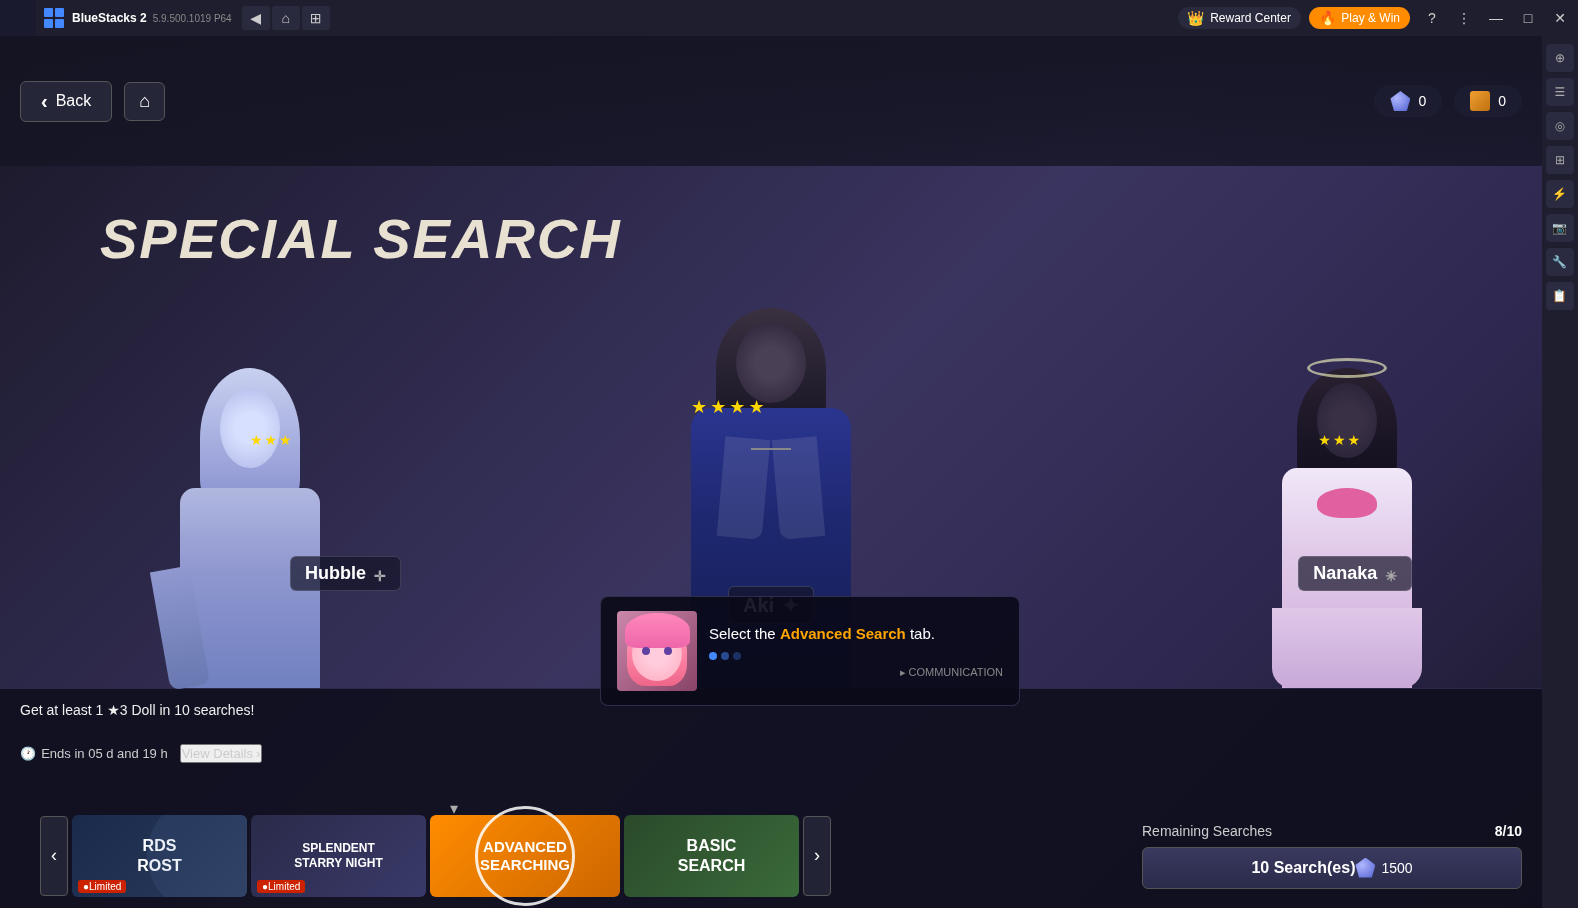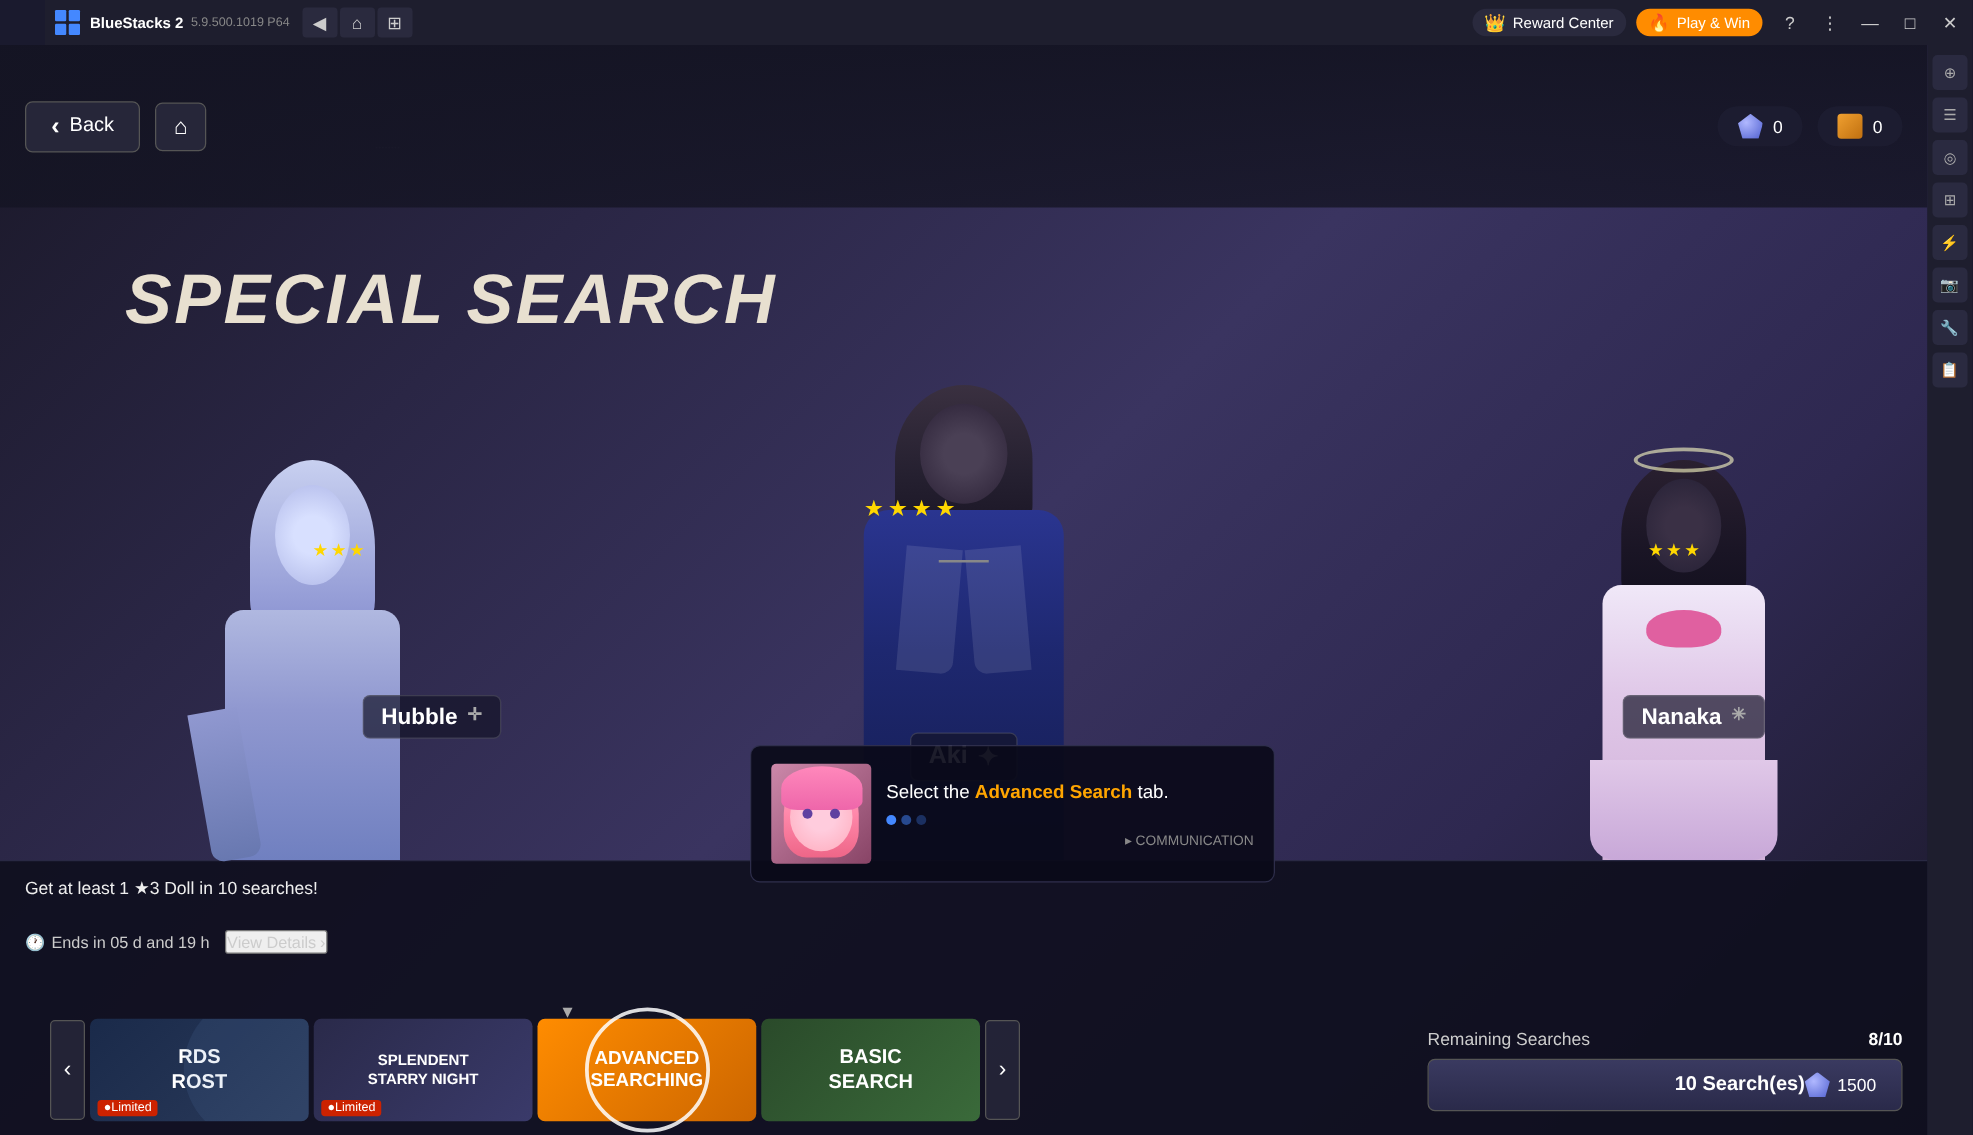--- a/index.html
+++ b/index.html
@@ -187,21 +187,21 @@
       font-weight: 900;
       color: #e8e0d0;
       letter-spacing: 2px;
       text-transform: uppercase;
       font-style: italic;
       z-index: 10;
     }
 
     
     .char-name-tag {
-      display: flex; align-items: flex-start; gap: 8px;
+      display: flex; align-items: flex-end; gap: 8px;
       background: rgba(20,20,40,0.7);
       border: 1px solid rgba(200,200,200,0.2);
       border-radius: 6px;
       padding: 6px 14px;
       color: #fff;
       font-size: 18px;
       font-weight: bold;
     }
 
     
@@ -355,21 +355,21 @@
       color: #ccc;
       font-size: 14px;
     }
     .remaining-count { color: #fff; font-weight: bold; }
     .search-btn {
       background: linear-gradient(180deg, #3a3a60 0%, #2a2a4a 100%);
       border: 1px solid #555;
       border-radius: 6px;
       padding: 10px 20px;
       display: flex;
-      justify-content: flex-end;
+      justify-content: center;
       align-items: center;
       cursor: pointer;
     }
     .search-btn-label {
       color: #fff;
       font-size: 16px;
       font-weight: bold;
     }
     .search-btn-cost {
       display: flex;
@@ -644,21 +644,21 @@
       </div>
 
       <div class="tab-item tab-splendent">
         <div class="tab-label" style="font-size:12px;">SPLENDENT</div>
         <div class="tab-label" style="font-size:12px;">STARRY NIGHT</div>
         <div class="tab-badge">●Limited</div>
       </div>
 
       <div class="active-circle-wrapper" style="position:relative;flex-shrink:0;">
         <div class="circle-ring"></div>
-        <div class="tab-item tab-advanced" style="width:175px;height:82px;z-index:2;">
+        <div class="tab-item tab-advanced" style="width:190px;height:82px;z-index:2;">
           <div class="tab-label" style="color:#fff;font-size:15px;">ADVANCED</div>
           <div class="tab-label" style="color:#fff;font-size:15px;">SEARCHING</div>
         </div>
       </div>
 
       <div class="tab-item tab-basic">
         <div class="tab-label">BASIC</div>
         <div class="tab-label">SEARCH</div>
       </div>
 

